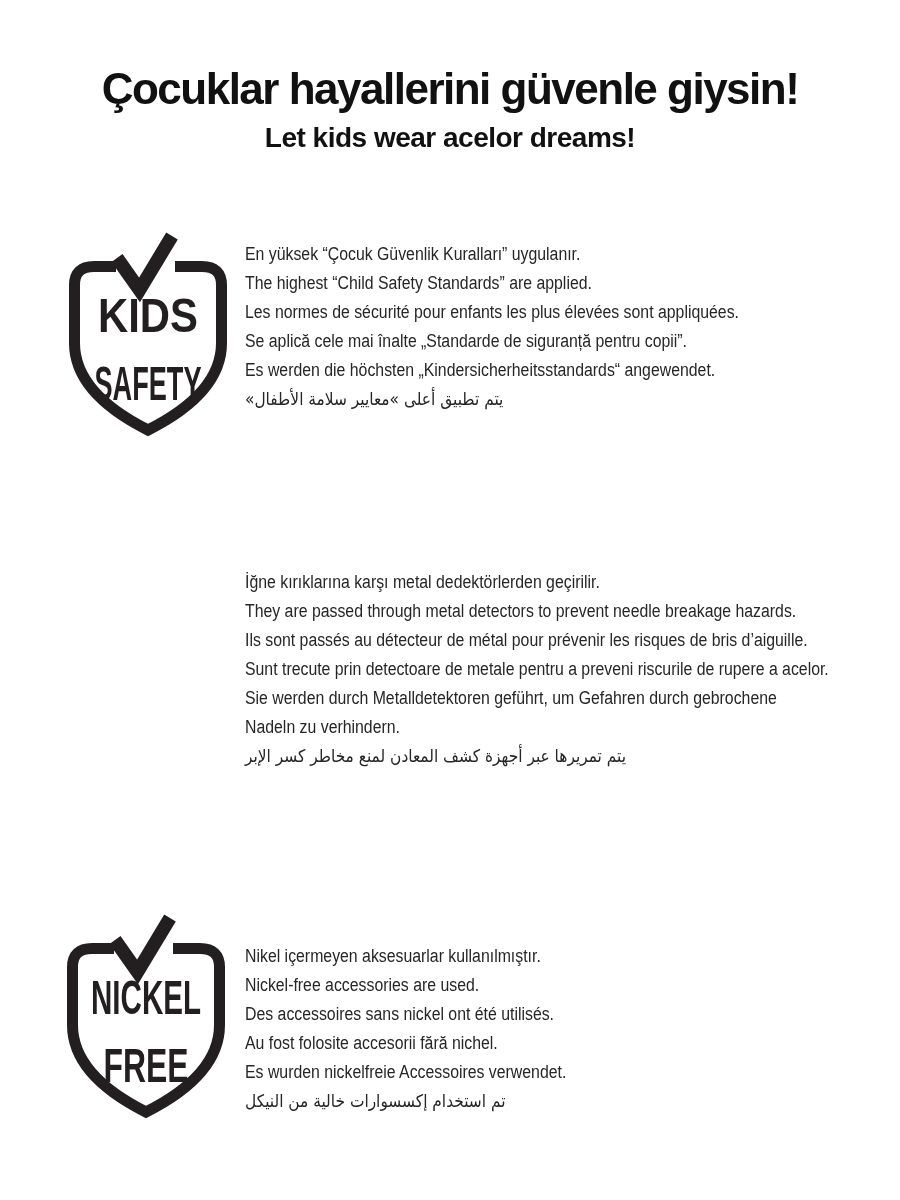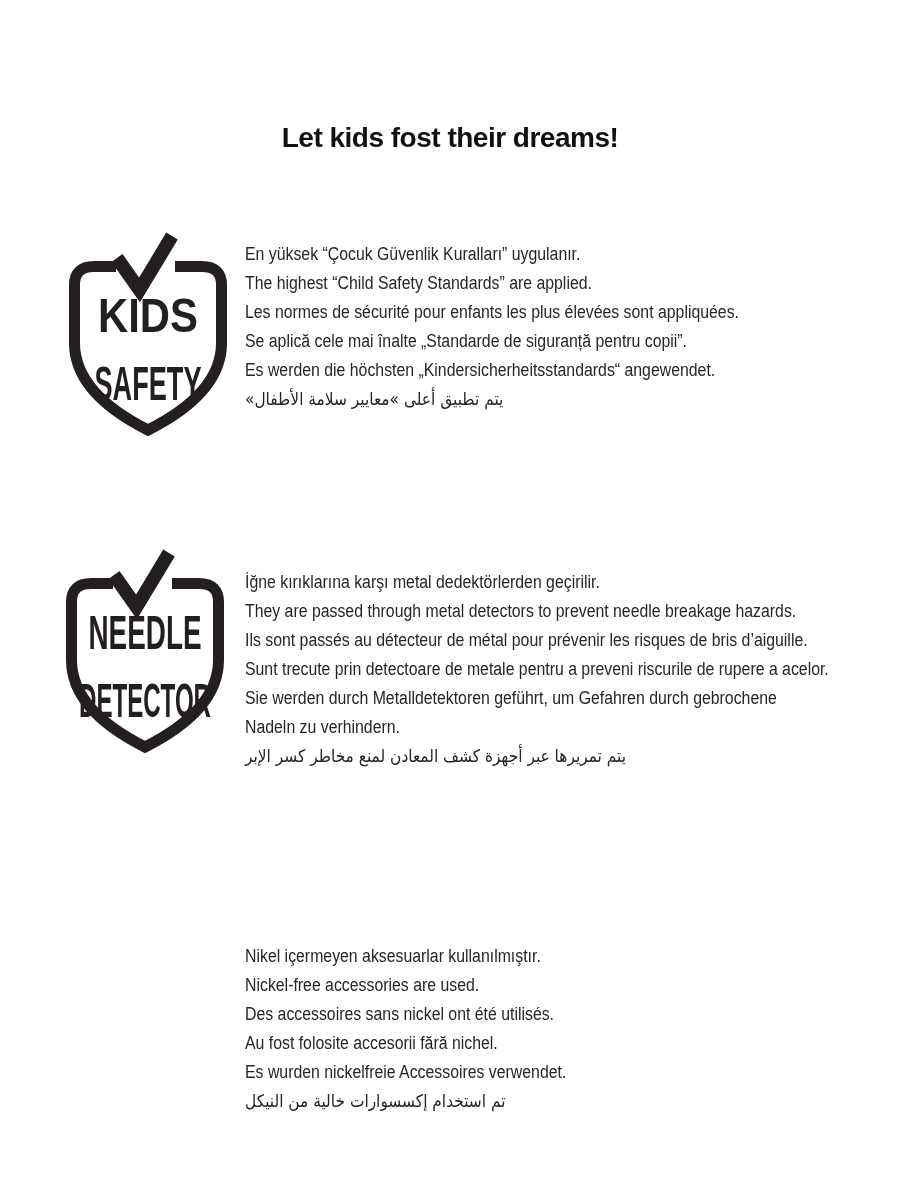--- a/index.html
+++ b/index.html
@@ -25,57 +25,58 @@
   .text-block{position:absolute;left:245px;transform:scaleX(0.88);transform-origin:0 0;
               font-size:18px;line-height:29px;color:#262626;}
   .line{white-space:nowrap;}
   .line.ar{direction:rtl;text-align:left;font-family:"DejaVu Sans",sans-serif;font-size:17.5px;}
 </style>
 </head>
 <body>
 
 <div class="page">
 
-  <div class="subtitle">Let kids fost their dreams!</div>
+  <div class="title">Çocuklar hayallerini güvenle giysin!</div>
+  <div class="subtitle">Let kids wear acelor dreams!</div>
 
   <div class="badge" style="left:63px;top:228px;">
     <svg width="170" height="215" viewBox="0 0 170 215">
       <path class="shield" d="M 53 38.5 L 31 38.5 Q 11.5 38.5 11.5 57 L 11.5 115 Q 11.5 165 85 202 Q 158.5 165 158.5 115 L 158.5 57 Q 158.5 38.5 139 38.5 L 112 38.5"></path>
       <path class="check" d="M 54 30 L 76.5 62 L 109 8"></path>
       <text x="85" y="104" text-anchor="middle" textLength="100" lengthAdjust="spacingAndGlyphs">KIDS</text>
       <text x="85" y="172" text-anchor="middle" textLength="107" lengthAdjust="spacingAndGlyphs">SAFETY</text>
     </svg>
   </div>
   <div class="text-block" style="top:240px;">
     <div class="line">En yüksek “Çocuk Güvenlik Kuralları” uygulanır.</div>
     <div class="line">The highest “Child Safety Standards” are applied.</div>
     <div class="line">Les normes de sécurité pour enfants les plus élevées sont appliquées.</div>
     <div class="line">Se aplică cele mai înalte „Standarde de siguranță pentru copii”.</div>
     <div class="line">Es werden die höchsten „Kindersicherheitsstandards“ angewendet.</div>
     <div class="line ar" dir="rtl">يتم تطبيق أعلى »معايير سلامة الأطفال»</div>
   </div>
 
-  <div class="badge" style="left:60px;top:545px;">
-    <svg width="170" height="215" viewBox="0 0 170 215">
-      <path class="shield" d="M 53 38.5 L 31 38.5 Q 11.5 38.5 11.5 57 L 11.5 115 Q 11.5 165 85 202 Q 158.5 165 158.5 115 L 158.5 57 Q 158.5 38.5 139 38.5 L 112 38.5"></path>
-      <path class="check" d="M 54 30 L 76.5 62 L 109 8"></path>
-      <text x="85" y="104" text-anchor="middle" textLength="113" lengthAdjust="spacingAndGlyphs">NEEDLE</text>
-      <text x="85" y="172" text-anchor="middle" textLength="132" lengthAdjust="spacingAndGlyphs">DETECTOR</text>
-    </svg>
-  </div>
   <div class="text-block" style="top:568px;">
     <div class="line">İğne kırıklarına karşı metal dedektörlerden geçirilir.</div>
     <div class="line">They are passed through metal detectors to prevent needle breakage hazards.</div>
     <div class="line">Ils sont passés au détecteur de métal pour prévenir les risques de bris d’aiguille.</div>
     <div class="line">Sunt trecute prin detectoare de metale pentru a preveni riscurile de rupere a acelor.</div>
     <div class="line">Sie werden durch Metalldetektoren geführt, um Gefahren durch gebrochene</div>
     <div class="line">Nadeln zu verhindern.</div>
     <div class="line ar" dir="rtl">يتم تمريرها عبر أجهزة كشف المعادن لمنع مخاطر كسر الإبر</div>
   </div>
 
+  <div class="badge" style="left:61px;top:910px;">
+    <svg width="170" height="215" viewBox="0 0 170 215">
+      <path class="shield" d="M 53 38.5 L 31 38.5 Q 11.5 38.5 11.5 57 L 11.5 115 Q 11.5 165 85 202 Q 158.5 165 158.5 115 L 158.5 57 Q 158.5 38.5 139 38.5 L 112 38.5"></path>
+      <path class="check" d="M 54 30 L 76.5 62 L 109 8"></path>
+      <text x="85" y="104" text-anchor="middle" textLength="110" lengthAdjust="spacingAndGlyphs">NICKEL</text>
+      <text x="85" y="172" text-anchor="middle" textLength="85" lengthAdjust="spacingAndGlyphs">FREE</text>
+    </svg>
+  </div>
   <div class="text-block" style="top:942px;">
     <div class="line">Nikel içermeyen aksesuarlar kullanılmıştır.</div>
     <div class="line">Nickel-free accessories are used.</div>
     <div class="line">Des accessoires sans nickel ont été utilisés.</div>
     <div class="line">Au fost folosite accesorii fără nichel.</div>
     <div class="line">Es wurden nickelfreie Accessoires verwendet.</div>
     <div class="line ar" dir="rtl">تم استخدام إكسسوارات خالية من النيكل</div>
   </div>
 
 </div>

